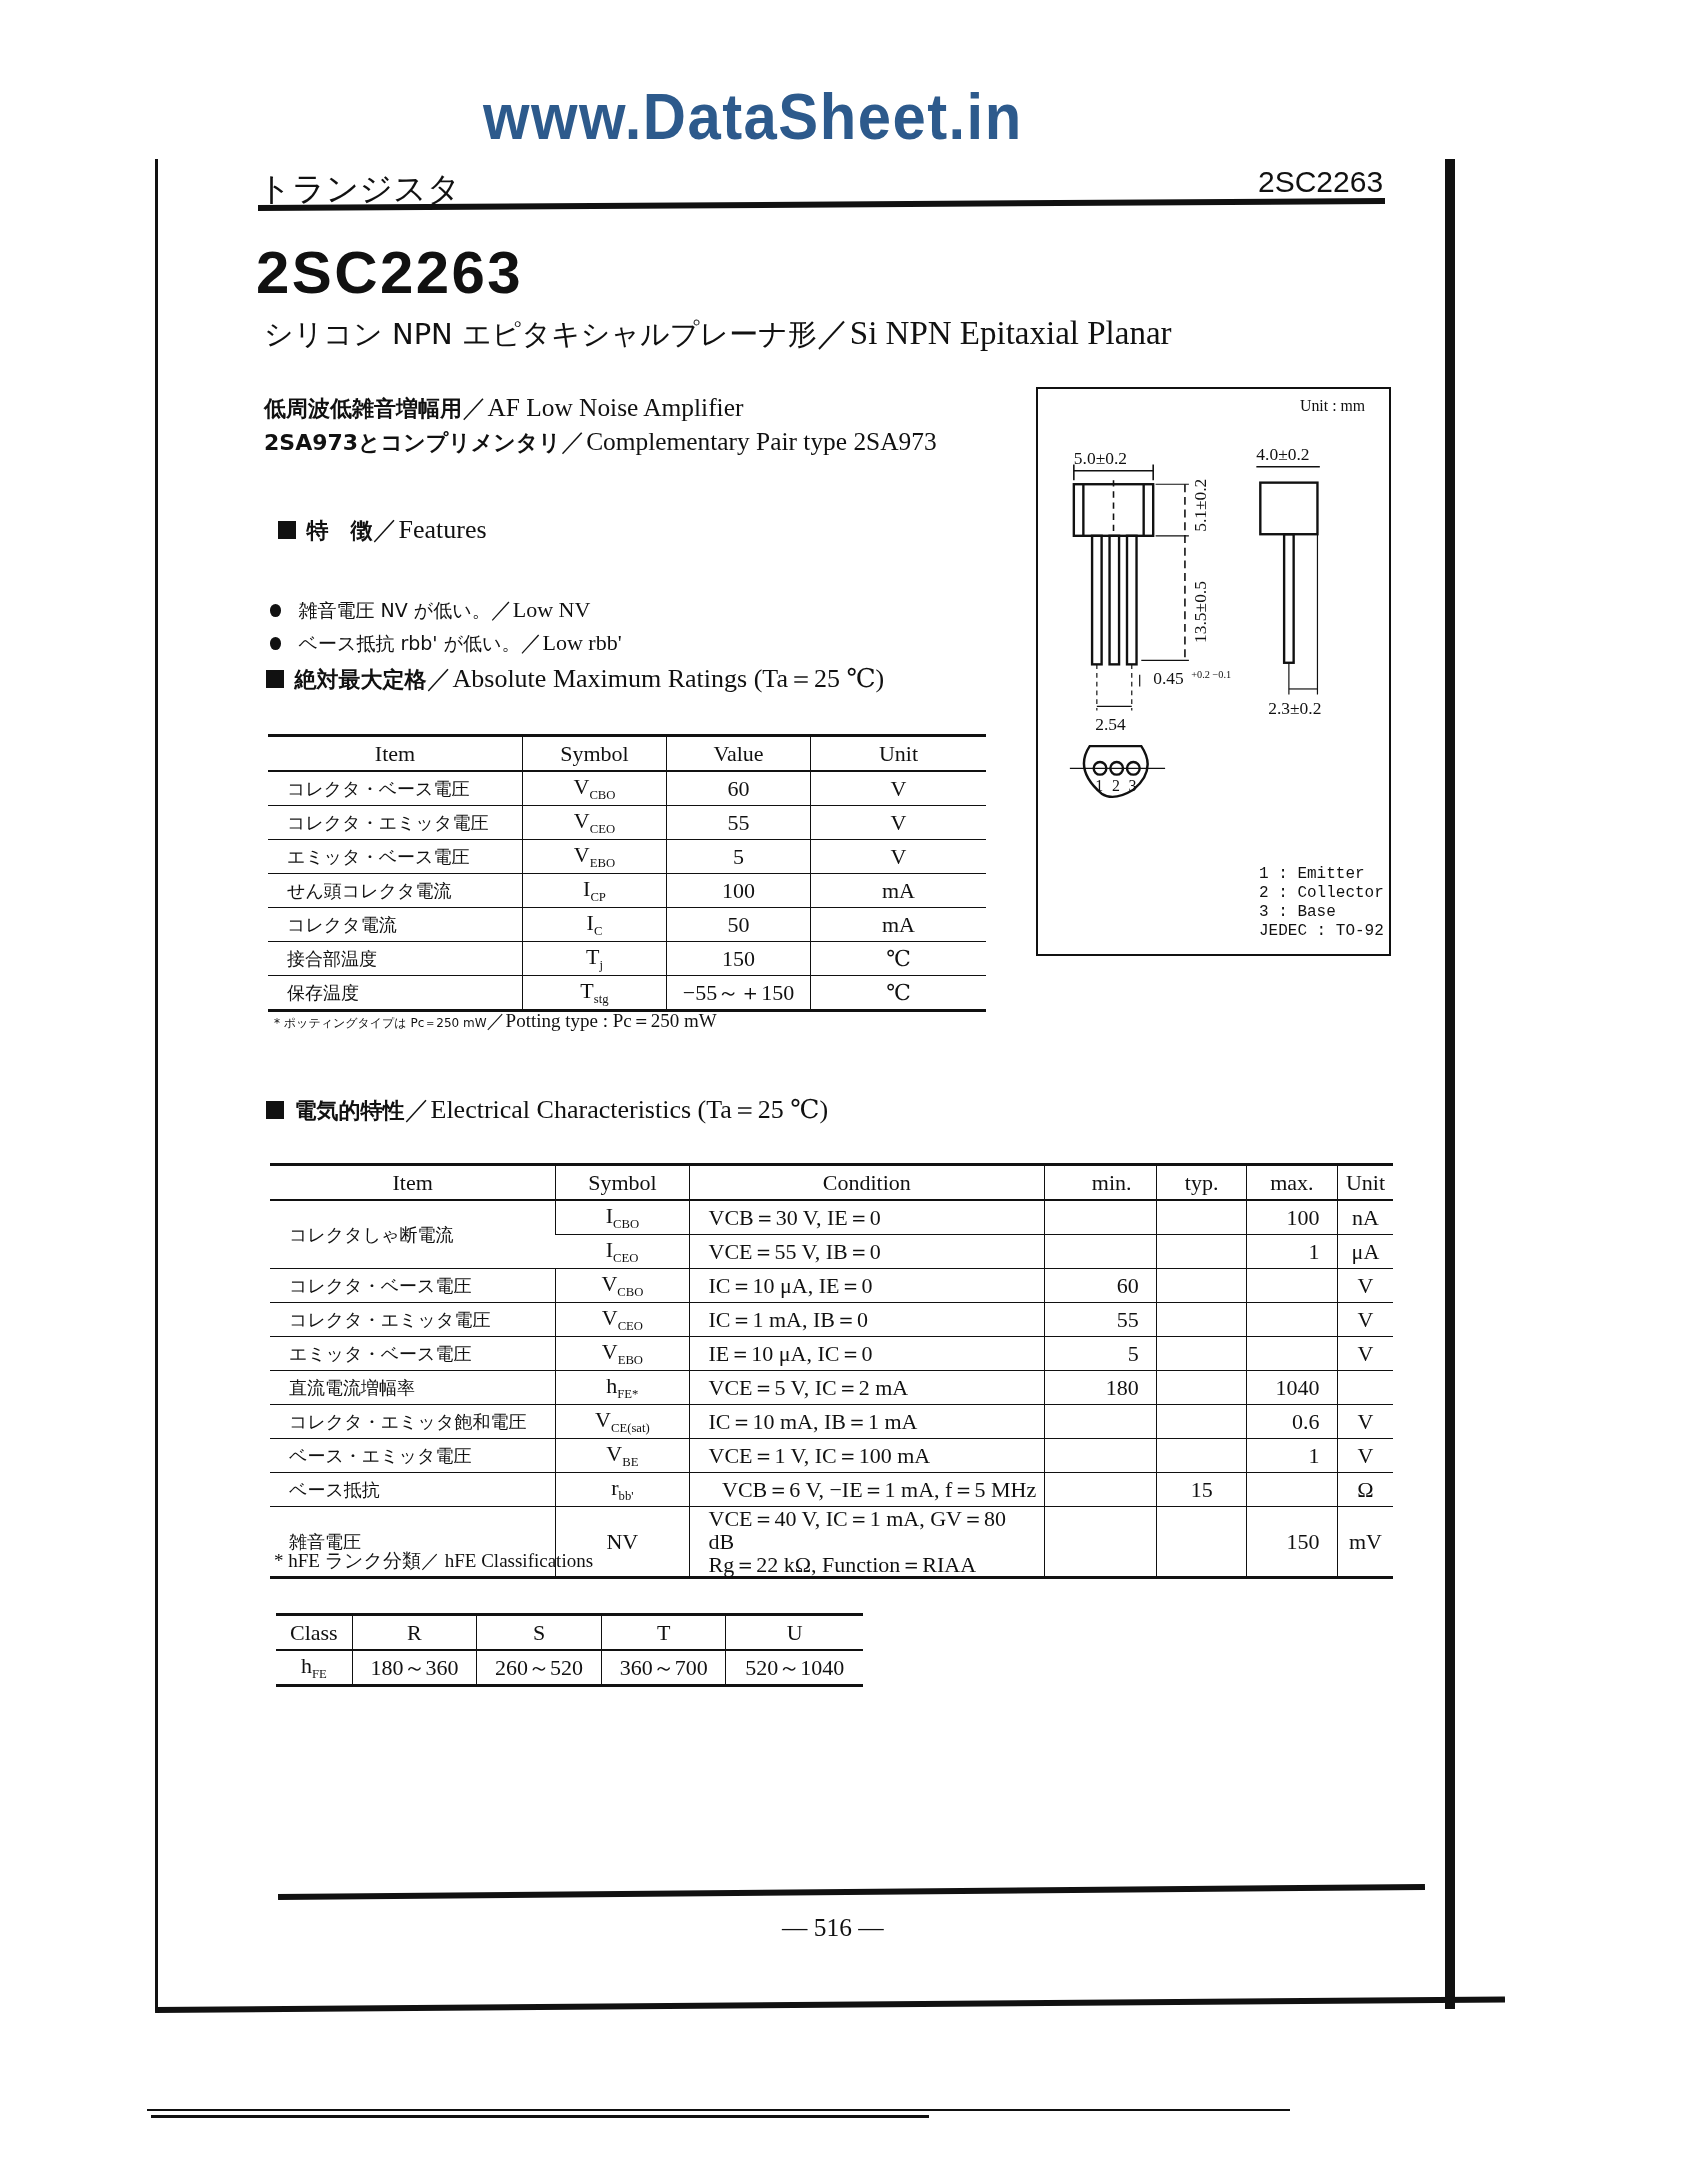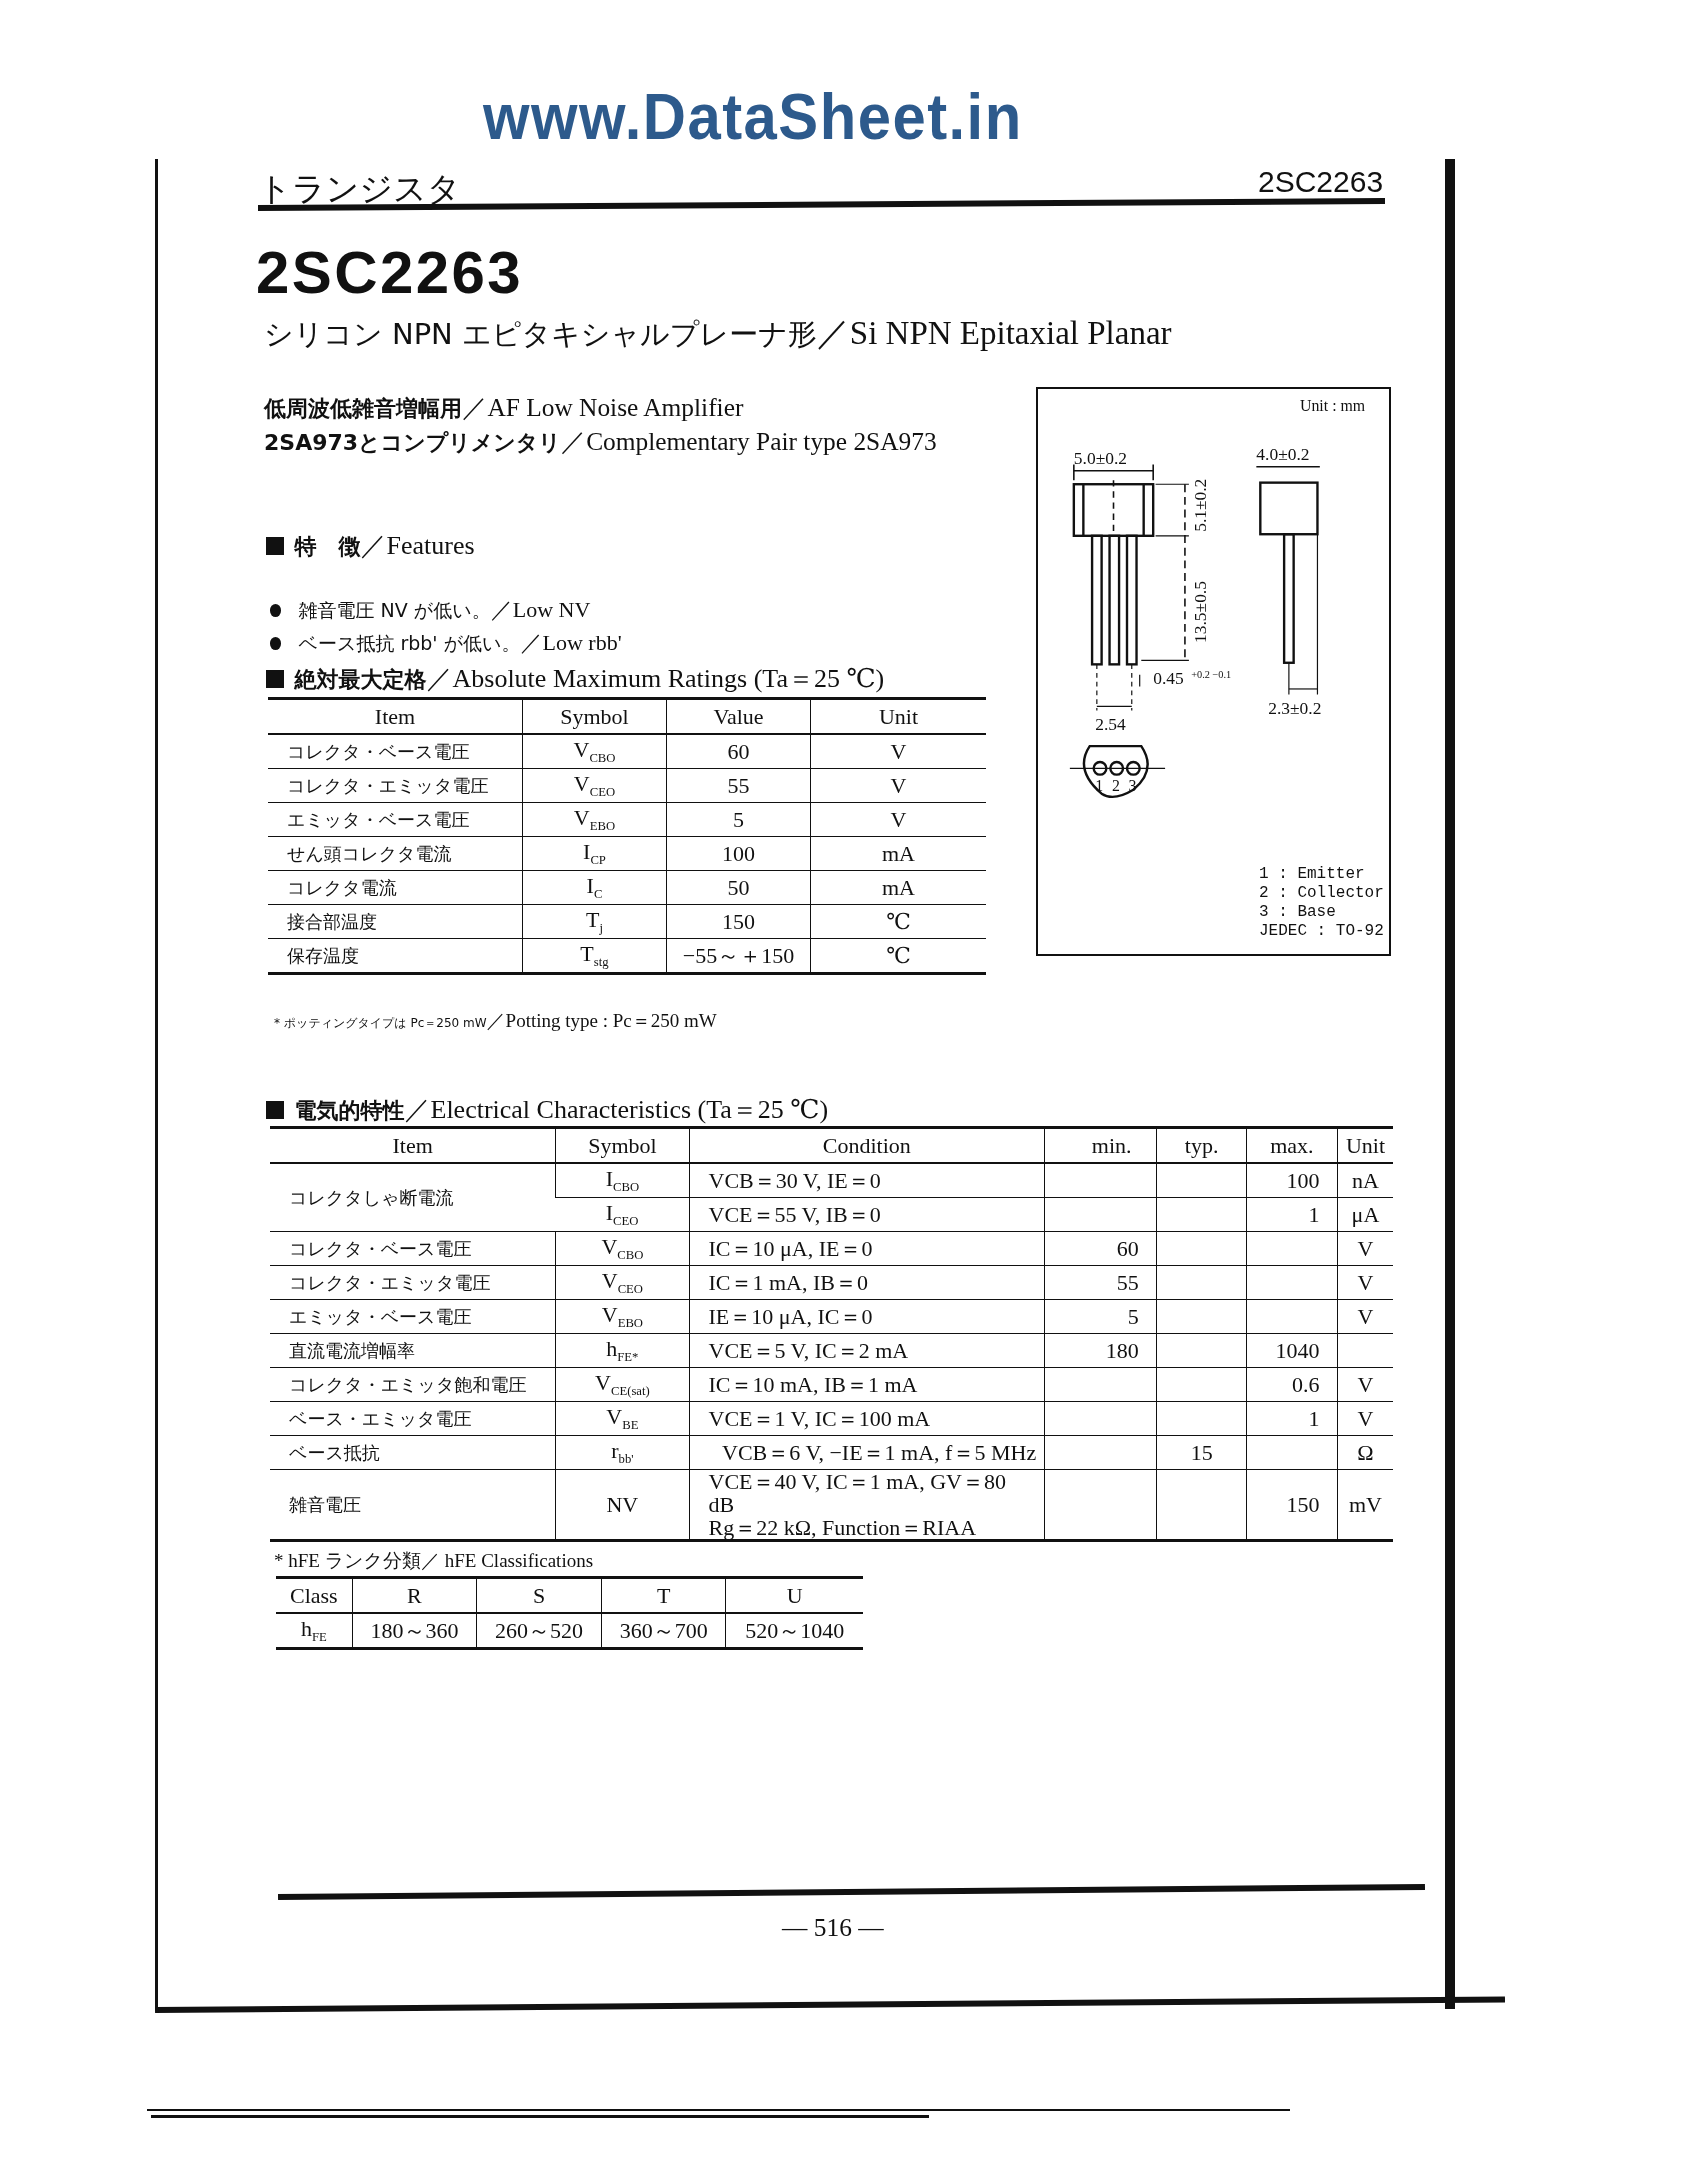--- a/index.html
+++ b/index.html
@@ -18,21 +18,21 @@
   .subtitle { left:264px; top:311px; font-size:33px; }
   .subtitle .jp { font-family:"DejaVu Sans",sans-serif; font-size:29px; }
   .app-line { left:264px; font-size:25.4px; }
   .app-line .jp { font-family:"DejaVu Sans",sans-serif; font-size:22px; font-weight:bold; }
   .sec-head { left:266px; font-size:26px; }
   .sec-head .sq { display:inline-block; width:17.5px; height:17.5px; background:#111; margin-right:11px; vertical-align:-0.8px; }
   .sec-head .jp { font-family:"DejaVu Sans",sans-serif; font-size:22px; font-weight:bold; }
   .feat { left:270px; font-size:22px;margin-top:31px; }
   .feat .dot { display:inline-block; width:11px; height:12.7px; border-radius:50%; background:#111; margin-right:17.5px; }
   .feat .jp { font-family:"DejaVu Sans",sans-serif; font-size:19px; }
-  table { border-collapse:collapse; position:absolute; font-size:22px; }
+  table { border-collapse:collapse; position:absolute; font-size:22px;margin-top:37px; }
   td, th { border-bottom:1.6px solid #111; border-left:1.6px solid #111; padding:0 8px; height:33px; font-weight:normal; }
   tr td:first-child, tr th:first-child { border-left:none; }
   thead tr th { border-top:3.2px solid #111; border-bottom:2.4px solid #111; }
   tbody tr:last-child td { border-bottom:3.2px solid #111; }
   .jpcell { font-family:"DejaVu Sans",sans-serif; font-size:18px; text-align:left; padding-left:19px; }
   .c { text-align:center; }
   .r { text-align:right; padding-right:17.5px; }
   sub { font-size:12.7px; vertical-align:-4.8px; }
   .footnote { font-size:19px; }
   .footnote .jp { font-family:"DejaVu Sans",sans-serif; font-size:12px; }
@@ -61,21 +61,21 @@
   <span class="jp">シリコン NPN エピタキシャルプレーナ形</span><span>／Si NPN Epitaxial Planar</span>
 </div>
 
 <div class="abs app-line" style="top:391px;">
   <span class="jp">低周波低雑音増幅用</span><span>／AF Low Noise Amplifier</span>
 </div>
 <div class="abs app-line" style="top:425px;">
   <span class="jp">2SA973とコンプリメンタリ</span><span>／Complementary Pair type  2SA973</span>
 </div>
 
-<div class="abs sec-head" style="top:528px;">
+<div class="abs sec-head" style="top:512px;margin-left:12px;">
   <span class="sq"></span><span class="jp">特　徴</span><span>／Features</span>
 </div>
 <div class="abs feat" style="top:564px;">
   <span class="dot"></span><span class="jp">雑音電圧 NV が低い。</span><span>／Low NV</span>
 </div>
 <div class="abs feat" style="top:597px;">
   <span class="dot"></span><span class="jp">ベース抵抗 rbb' が低い。</span><span>／Low rbb'</span>
 </div>
 
 <div class="abs sec-head" style="top:661px;">

